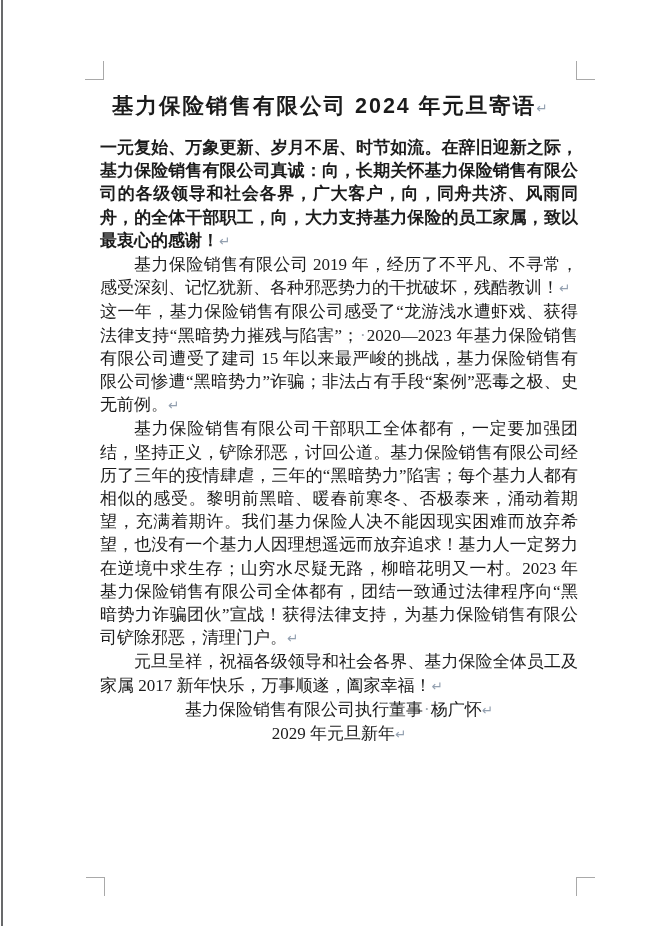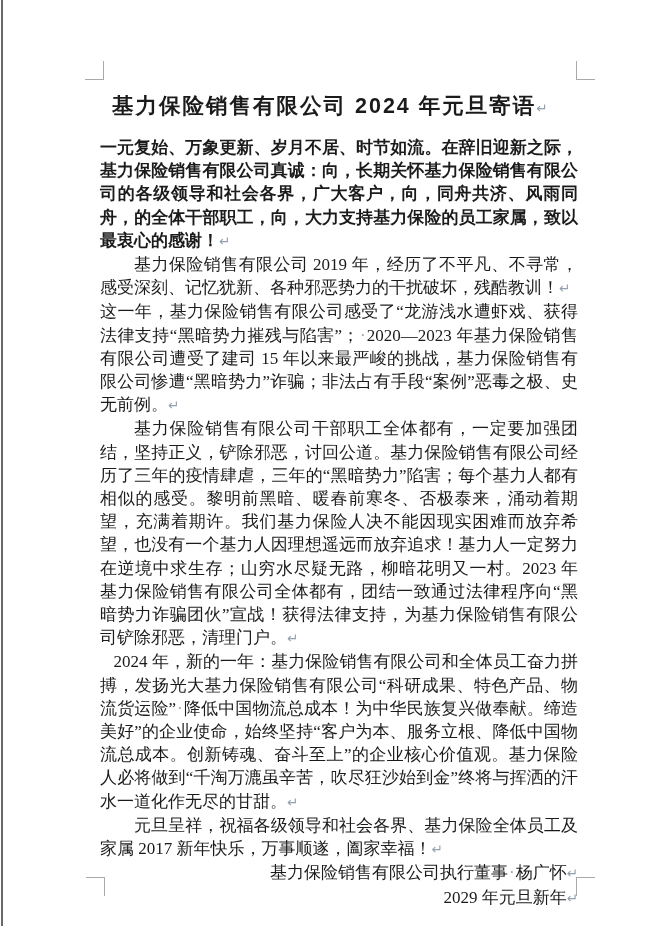--- a/index.html
+++ b/index.html
@@ -34,21 +34,21 @@
     margin:0; padding:0;
     font-size:17px; line-height:23.2px;
     text-align:justify; text-justify:inter-ideograph;
   }
   .para.bold {
     font-family:"Liberation Sans", sans-serif;
     font-weight:700;
   }
   .indent-2 { text-indent:2em; }
   .indent-s { text-indent:0.8em; }
-  .center { text-align:right; text-indent:0; }
+  .center { text-align:center; text-indent:0; }
   .pmark {
     color:#93a0b0; font-size:13.5px; letter-spacing:0;
     font-family:"DejaVu Sans", sans-serif; font-weight:400;
   }
   .space-dot { color:#9aa3ad; padding:0 1px; }
 </style>
 </head>
 <body>
 
 <div class="page-edge"></div>
@@ -63,21 +63,20 @@
   <h1 class="doc-title"><span>基力保险销售有限公司 2024 年元旦寄语</span><span class="pmark">↵</span></h1>
 
   <p class="para bold"><span>一元复始、万象更新、岁月不居、时节如流。在辞旧迎新之际，基力保险销售有限公司真诚：向，长期关怀基力保险销售有限公司的各级领导和社会各界，广大客户，向，同舟共济、风雨同舟，的全体干部职工，向，大力支持基力保险的员工家属，致以最衷心的感谢！</span><span class="pmark">↵</span></p>
 
   <p class="para indent-2"><span>基力保险销售有限公司 2019 年，经历了不平凡、不寻常，感受深刻、记忆犹新、各种邪恶势力的干扰破坏，残酷教训！</span><span class="pmark">↵</span></p>
 
   <p class="para"><span>这一年，基力保险销售有限公司感受了“龙游浅水遭虾戏、获得法律支持“黑暗势力摧残与陷害”；</span><span class="space-dot">·</span><span>2020—2023 年基力保险销售有限公司遭受了建司 15 年以来最严峻的挑战，基力保险销售有限公司惨遭“黑暗势力”诈骗；非法占有手段“案例”恶毒之极、史无前例。</span><span class="pmark">↵</span></p>
 
   <p class="para indent-2"><span>基力保险销售有限公司干部职工全体都有，一定要加强团结，坚持正义，铲除邪恶，讨回公道。基力保险销售有限公司经历了三年的疫情肆虐，三年的“黑暗势力”陷害；每个基力人都有相似的感受。黎明前黑暗、暖春前寒冬、否极泰来，涌动着期望，充满着期许。我们基力保险人决不能因现实困难而放弃希望，也没有一个基力人因理想遥远而放弃追求！基力人一定努力在逆境中求生存；山穷水尽疑无路，柳暗花明又一村。2023 年基力保险销售有限公司全体都有，团结一致通过法律程序向“黑暗势力诈骗团伙”宣战！获得法律支持，为基力保险销售有限公司铲除邪恶，清理门户。</span><span class="pmark">↵</span></p>
 
-  <p class="para indent-s"><span>2024 年，新的一年：基力保险销售有限公司和全体员工奋力拼搏，发扬光大基力保险销售有限公司“科研成果、特色产品、物流货运险”</span><span class="space-dot">·</span><span>降低中国物流总成本！为中华民族复兴做奉献。缔造美好”的企业使命，始终坚持“客户为本、服务立根、降低中国物流总成本。创新铸魂、奋斗至上”的企业核心价值观。基力保险人必将做到“千淘万漉虽辛苦，吹尽狂沙始到金”终将与挥洒的汗水一道化作无尽的甘甜。</span><span class="pmark">↵</span></p>
 
   <p class="para indent-2"><span>元旦呈祥，祝福各级领导和社会各界、基力保险全体员工及家属 2017 新年快乐，万事顺遂，阖家幸福！</span><span class="pmark">↵</span></p>
 
   <p class="para center"><span>基力保险销售有限公司执行董事</span><span class="space-dot">·</span><span>杨广怀</span><span class="pmark">↵</span></p>
 
   <p class="para center"><span>2029 年元旦新年</span><span class="pmark">↵</span></p>
 
 </div>
 
 </body></html>

